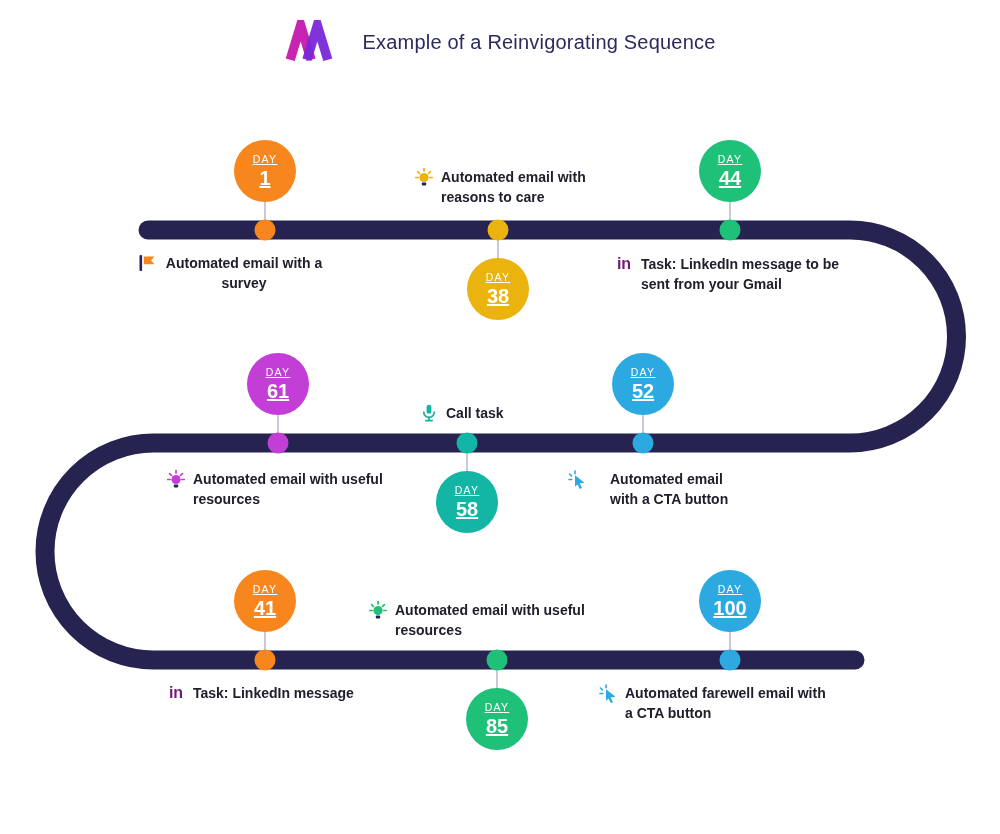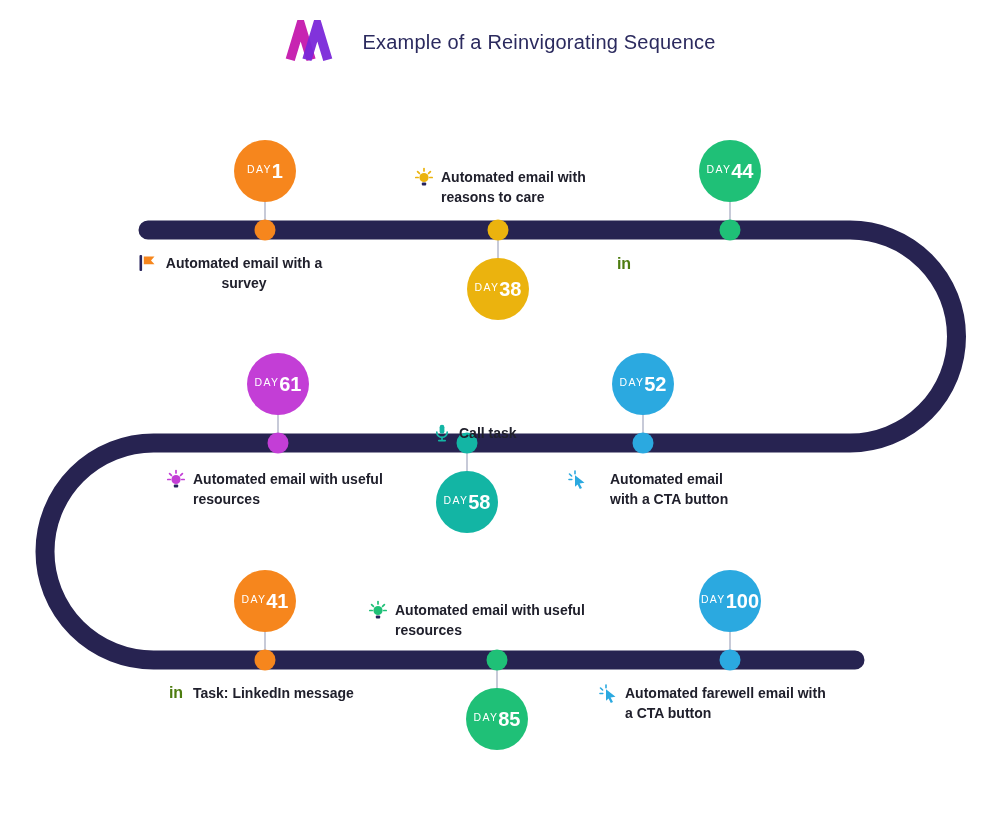--- a/index.html
+++ b/index.html
@@ -19,22 +19,23 @@
   .path-svg{position:absolute;left:0;top:0;}
 
   
   .node{position:absolute;width:62px;height:0;}
   .node .stem{position:absolute;left:50%;margin-left:-1px;width:2px;background:#c7cad8;}
   .node.above .stem{top:-34px;height:34px;}
   .node.below .stem{top:0;height:34px;}
   .node .dot{position:absolute;left:50%;top:0;transform:translate(-50%,-50%);width:21px;height:21px;border-radius:50%;}
   .node .bubble{
     position:absolute;left:0;width:62px;height:62px;border-radius:50%;
-    display:flex;flex-direction:row;align-items:center;justify-content:center;
+    display:flex;flex-direction:column;align-items:center;justify-content:center;
     color:#fff;
+    text-decoration:underline;
   }
   .node.above .bubble{top:-90px;}
   .node.below .bubble{top:28px;}
   .day-word{font-size:10.5px;letter-spacing:1.3px;line-height:1;margin-bottom:3px;font-weight:400;}
   .day-num{font-size:20px;font-weight:bold;line-height:1;}
 
   
   .c-orange{background:#F6861D;}
   .c-yellow{background:#EBB30E;}
   .c-green{background:#1FC077;}
@@ -45,33 +46,33 @@
   .i-green{color:#1FC077;}
   .i-magenta{color:#C33ED6;}
   .i-teal{color:#13B5A4;}
   .i-blue{color:#2BA9E0;}
 
   
   .label{position:absolute;display:flex;gap:7px;align-items:flex-start;color:#20202c;font-size:14px;line-height:1.45;}
   .label-icon{flex:0 0 auto;width:20px;height:20px;}
   .label-icon svg{display:block;width:20px;height:20px;}
   .label-text{display:block;font-weight:bold;}
-  .in-glyph{display:block;width:20px;height:20px;font-weight:bold;font-size:16px;line-height:19px;color:#4d7c0f;text-align:center;}
+  .in-glyph{display:block;width:20px;height:20px;font-weight:bold;font-size:16px;line-height:19px;color:#701a75;text-align:center;}
 
   
   .n0{left:234px;top:230px;} .n1{left:467px;top:230px;} .n2{left:699px;top:230px;}
   .n3{left:247px;top:443px;} .n4{left:436px;top:443px;} .n5{left:612px;top:443px;}
   .n6{left:234px;top:660px;} .n7{left:466px;top:660px;} .n8{left:699px;top:660px;}
 
   
   .l0{left:137px;top:253px;width:187px;text-align:center;}
   .l1{left:414px;top:167px;width:177px;}
   .l2{left:614px;top:254px;width:237px;}
   .l3{left:166px;top:469px;width:217px;}
-  .l4{left:432px;top:403px;width:130px;margin-top:20px;}
+  .l4{left:419px;top:403px;width:130px;}
   .l5{left:567px;top:469px;width:187px;gap:23px;}
   .l6{left:166px;top:683px;width:210px;}
   .l7{left:368px;top:600px;width:217px;}
   .l8{left:598px;top:683px;width:232px;}
 </style>
 </head>
 <body>
 
 <div class="canvas">
 
@@ -192,20 +193,21 @@
         <rect x="7.8" y="15.6" width="4.4" height="3" rx="1" fill="#26235C"></rect>
       </svg>
     </span>
     <span class="label-text">Automated email with reasons to care</span>
   </div>
 
   <div class="label l2">
     <span class="label-icon">
       <span class="in-glyph">in</span>
     </span>
+    <span class="label-text">Task: LinkedIn message to be sent from your Gmail</span>
   </div>
 
   <div class="label l3">
     <span class="label-icon i-magenta">
       <svg viewBox="0 0 20 20">
         <g stroke="currentColor" stroke-width="1.7" stroke-linecap="round">
           <line x1="10" y1="1.5" x2="10" y2="4"></line>
           <line x1="3.6" y1="4.6" x2="5.4" y2="6.4"></line>
           <line x1="16.4" y1="4.6" x2="14.6" y2="6.4"></line>
           <line x1="1.8" y1="10.5" x2="4.2" y2="10.5"></line>

